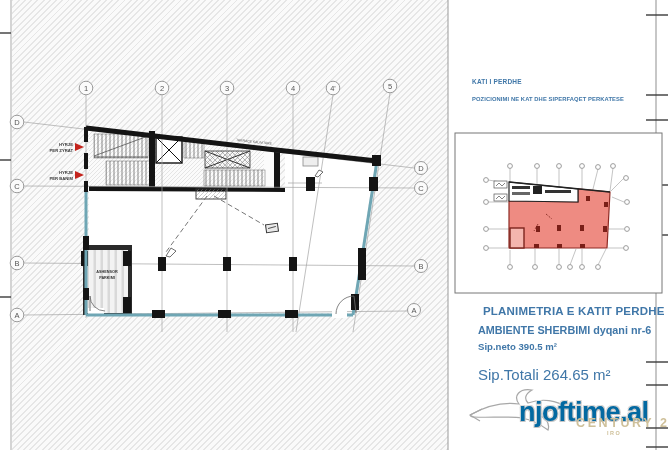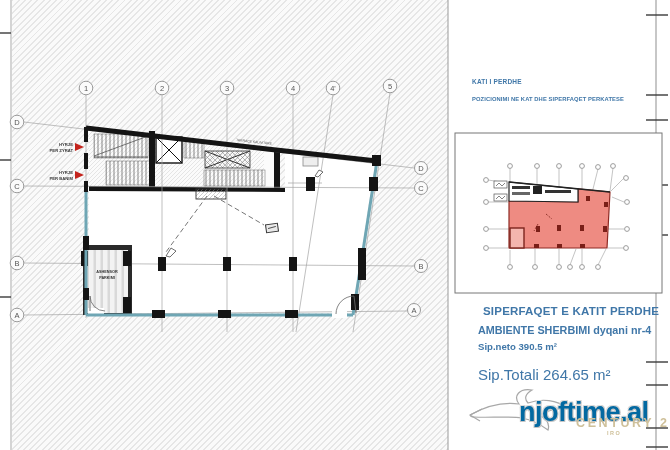--- a/index.html
+++ b/index.html
@@ -306,22 +306,22 @@
         <rect x="494" y="181" width="13" height="7" fill="#ffffff" stroke="#555" stroke-width="0.7"></rect>
         <path d="M496,186 l3,-3 l3,3 l3,-3" fill="none" stroke="#333" stroke-width="0.6"></path>
         <rect x="494" y="194" width="13" height="7" fill="#ffffff" stroke="#555" stroke-width="0.7"></rect>
         <path d="M496,199 l3,-3 l3,3 l3,-3" fill="none" stroke="#333" stroke-width="0.6"></path>
       </g>
     </g>
   </svg>
 
   <div class="hdr1 blue">KATI I PERDHE</div>
   <div class="hdr2 blue">POZICIONIMI NE KAT DHE SIPERFAQET PERKATESE</div>
-  <div class="ttl blue">SIPERFAQET E KATIT PERDHE</div>
-  <div class="sub blue">AMBIENTE SHERBIMI dyqani nr-4</div>
+  <div class="ttl blue">PLANIMETRIA E KATIT PERDHE</div>
+  <div class="sub blue">AMBIENTE SHERBIMI dyqani nr-6</div>
   <div class="a1 blue">Sip.neto 390.5 m²</div>
   <div class="a3 blue">Sip.Totali 264.65 m²</div>
 
   <svg class="bird" width="118" height="52" viewBox="0 0 118 52">
     <path d="M6,30 C22,21 40,17 55,19 C49,11 55,3 68,5 C61,9 60,14 64,18
              C78,13 93,15 103,23 C92,23 83,26 75,30 C83,34 86,39 84,45
              C76,39 68,35 58,33 C44,31 24,33 10,32 C8,32 6,31 6,30 Z" fill="#fefefe" stroke="#a8a8a8" stroke-width="1.2"></path>
     <path d="M6,30 L18,24 M6,30 L16,36" fill="none" stroke="#a8a8a8" stroke-width="1.2"></path>
   </svg>
   <div class="wm-site">njoftime.al</div>

